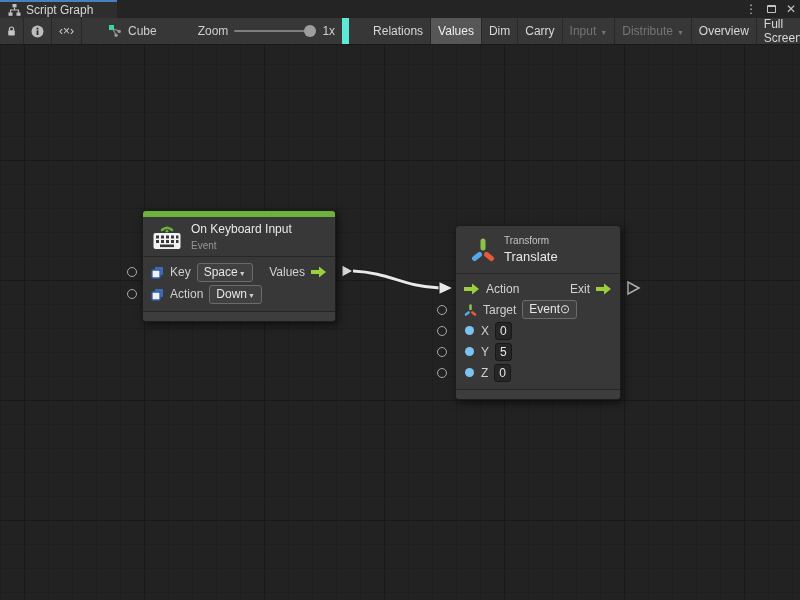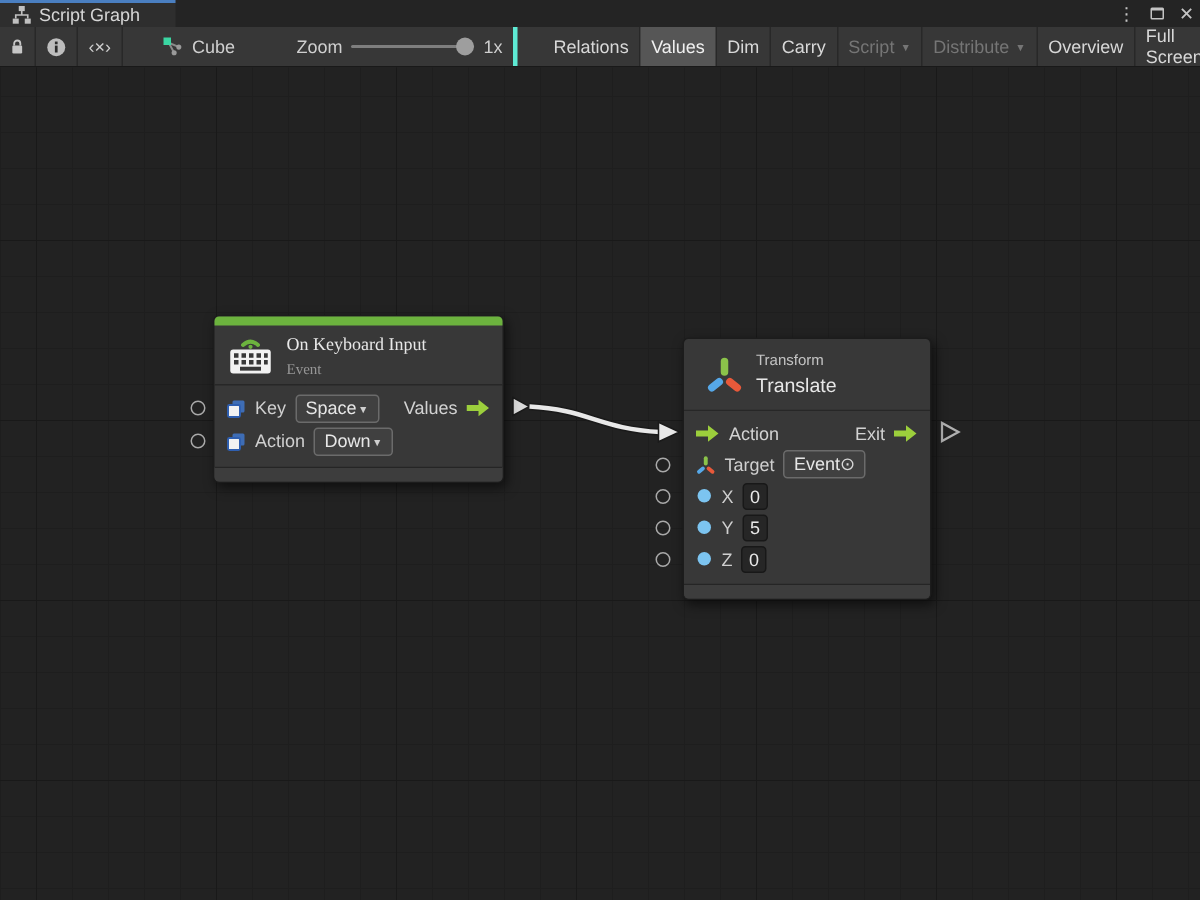--- a/index.html
+++ b/index.html
@@ -29,21 +29,21 @@
   .tb-btn.wide { width:66px; }
   .tb-label { color:#cfcfcf; }
   .tb-disabled { color:#757575; }
   .tb-active { background:#565656; color:#f0f0f0;text-align:center; }
   .caret { font-size:7px; margin-left:4px; position:relative; top:1px; }
   .zoom-track { width:82px; height:2px; background:#7e7e7e; border-radius:1px;
                 position:relative; margin:0 6px; }
   .zoom-handle { position:absolute; right:0; top:-5px; width:12px; height:12px;
                  border-radius:50%; background:#9e9e9e; }
   .right-cluster { margin-left:auto; display:flex; align-items:stretch; }
-  .right-cluster .tb-btn:first-child { border-left:3px solid #5eead4;padding-left:24px; }
+  .right-cluster .tb-btn:first-child { border-left:7px solid #5eead4;padding-left:24px; }
 
   
   .graph { position:absolute; left:0; top:45px; width:800px; height:555px;
            background-color:#222222;
            background-image:
              linear-gradient(to right, #191919 1px, transparent 1px),
              linear-gradient(to bottom, #191919 1px, transparent 1px),
              linear-gradient(to right, #1e1e1e 1px, transparent 1px),
              linear-gradient(to bottom, #1e1e1e 1px, transparent 1px);
            background-size:120px 120px,120px 120px,24px 24px,24px 24px;
@@ -143,21 +143,21 @@
       <div class="tb-btn tb-active">
         <span>Values</span>
       </div>
       <div class="tb-btn">
         <span>Dim</span>
       </div>
       <div class="tb-btn">
         <span>Carry</span>
       </div>
       <div class="tb-btn tb-disabled">
-        <span>Script</span>
+        <span>Input</span>
         <span class="caret">▼</span>
       </div>
       <div class="tb-btn tb-disabled">
         <span>Distribute</span>
         <span class="caret">▼</span>
       </div>
       <div class="tb-btn">
         <span>Overview</span>
       </div>
       <div class="tb-btn" style="border-right:none;">
@@ -175,21 +175,21 @@
       <path d="M 353 226 C 392 228, 400 241, 440 243" fill="none" stroke="#1a1a1a" stroke-width="5"></path>
       <path d="M 353 226 C 392 228, 400 241, 440 243" fill="none" stroke="#e8e8e8" stroke-width="3"></path>
 
       <polygon points="439,236.5 439,249.5 453,243" fill="#e8e8e8" stroke="#1a1a1a" stroke-width="1"></polygon>
 
       <polygon points="628,237 628,249 639,243" fill="none" stroke="#b0b0b0" stroke-width="1.5"></polygon>
     </svg>
 
     <div class="node" style="left:142px; top:165px; width:194px;">
       <div class="node-accent"></div>
-      <div class="node-header" style="height:40px;font-family:Liberation Serif, serif;">
+      <div class="node-header" style="height:40px;">
         <svg width="30" height="27" viewBox="0 0 30 27">
           <path d="M10 7 Q15 2.5 20 7" stroke="#6cb33e" stroke-width="2.6" fill="none" stroke-linecap="round"></path>
           <circle cx="15" cy="8.2" r="1.4" fill="#6cb33e"></circle>
           <rect x="1.5" y="10" width="27" height="16" rx="2" fill="#f2f2f2"></rect>
           <g fill="#383838">
             <rect x="4" y="12.5" width="3" height="3"></rect>
               <rect x="9" y="12.5" width="3" height="3"></rect>
             <rect x="14" y="12.5" width="3" height="3"></rect>
               <rect x="19" y="12.5" width="3" height="3"></rect>
             <rect x="24" y="12.5" width="2.5" height="3"></rect>

